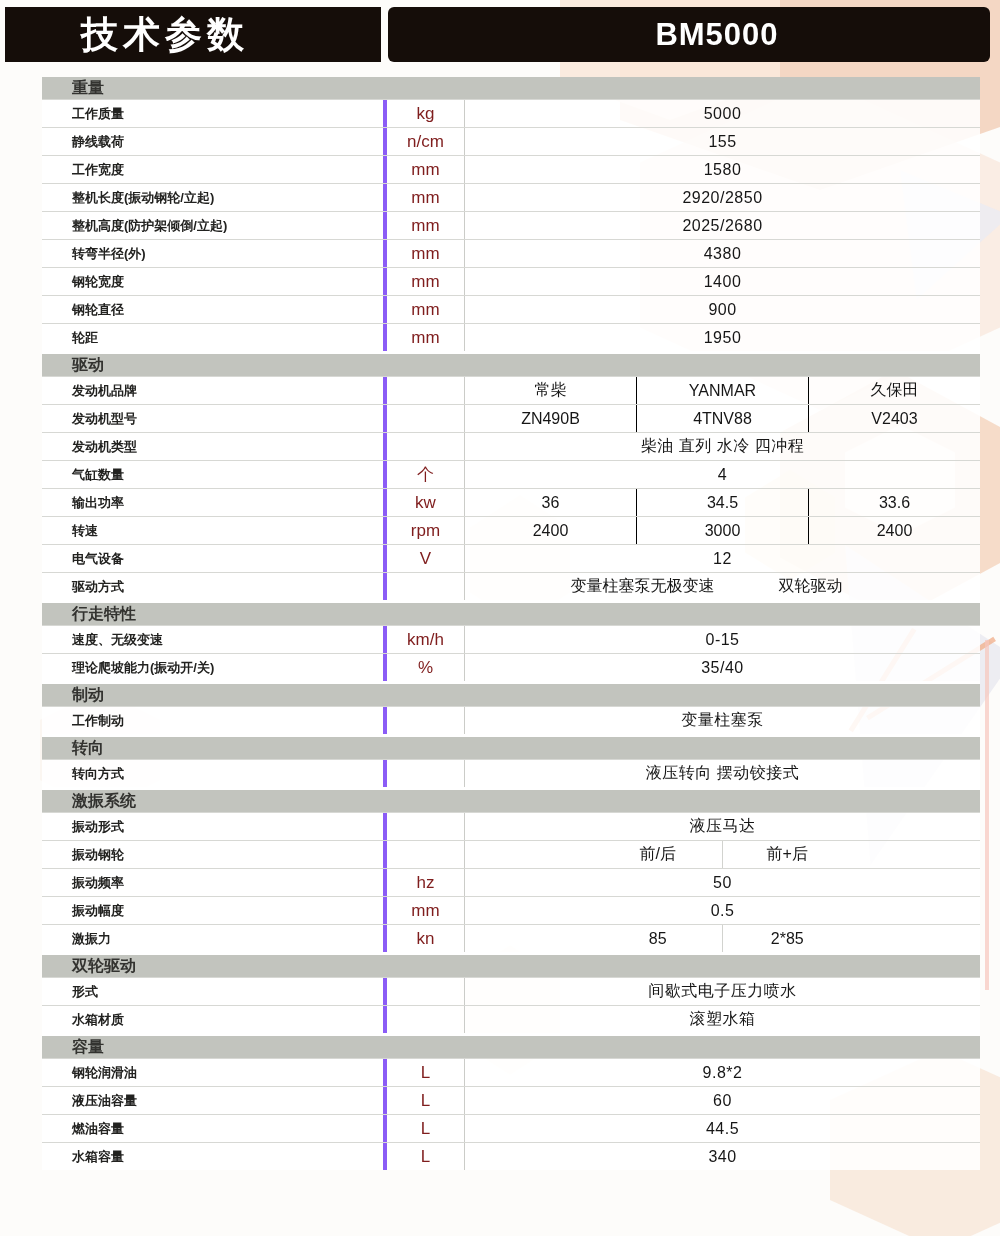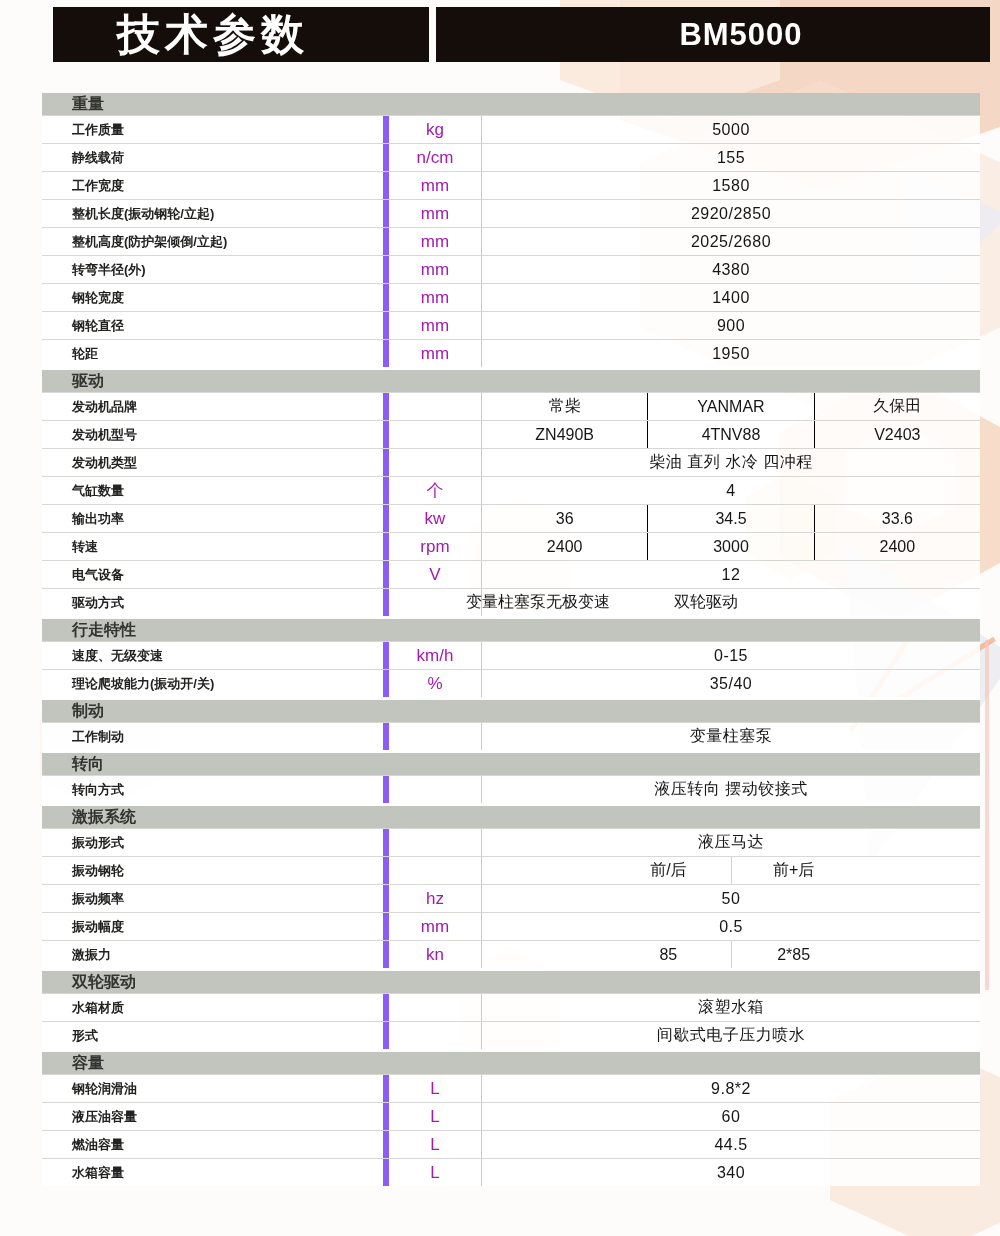--- a/index.html
+++ b/index.html
@@ -24,44 +24,44 @@
   .l1{left:856px;top:676px;width:150px;height:5px;transform:rotate(-32deg);}
   .l2{left:880px;top:620px;width:5px;height:120px;transform:rotate(32deg);}
   .l3{left:985px;top:640px;width:4px;height:350px;background:#f6c6bc;opacity:.7;}
   .o1{left:470px;top:495px;width:100px;height:130px;border:none;background:#f6ecd2;opacity:.35;}
   .o2{left:460px;top:945px;width:100px;height:130px;border:none;background:#f7eed8;opacity:.35;}
 
   
   .header{position:absolute;top:7px;left:5px;width:985px;height:55px;display:flex;gap:7px;}
   .hbox{background:#150d09;color:#ffffff;display:flex;align-items:center;justify-content:center;
         font-weight:bold;}
-  .hbox.left{width:376px;font-size:43px;letter-spacing:5px;margin-left:48px;}
+  .hbox.left{width:376px;font-size:37px;letter-spacing:5px;}
   .hbox.left span{transform:translateX(-28px);}
-  .hbox.right{flex:1;font-size:31px;letter-spacing:1px;}
+  .hbox.right{flex:1;font-size:31px;letter-spacing:1px;border-radius:6px;}
   .hbox.right span{transform:translateX(28px);}
 
   
-  .table{position:absolute;left:42px;top:93px;width:938px;}
+  .table{position:absolute;left:42px;top:77px;width:938px;}
   .sec-bar{height:22px;background:#c2c4be;display:flex;align-items:center;padding-left:30px;
            font-weight:bold;font-size:16px;color:#333330;border-top:3px solid #ffffff;box-sizing:content-box;}
   .sec-bar:first-child{border-top:none;}
   .row{height:28px;display:flex;background:rgba(255,255,255,0.88);
        border-top:1px solid #d7d8d4;box-sizing:border-box;}
   .cell-label{width:341px;padding-left:30px;display:flex;align-items:center;
               font-size:13px;font-weight:600;color:#222220;box-sizing:border-box;white-space:nowrap;}
-  .cell-unit{width:99px;border-left:6px solid #8b5cf6;border-right:1px solid #cbccc8;
-             display:flex;align-items:center;justify-content:center;font-size:17px;color:#a21caf;
+  .cell-unit{width:82px;border-left:4px solid #8b5cf6;border-right:1px solid #cbccc8;
+             display:flex;align-items:center;justify-content:center;font-size:17px;color:#7f1d1d;
              box-sizing:border-box;}
   .cell-value{flex:1;display:flex;align-items:stretch;font-size:16px;color:#161616;}
   .full{flex:1;display:flex;align-items:center;justify-content:center;letter-spacing:.5px;}
   .third{flex:1;display:flex;align-items:center;justify-content:center;}
   .third + .third{border-left:1px solid #000000;}
   .q{flex:1;display:flex;align-items:center;justify-content:center;}
   .q.divl{border-left:1px solid #d2d3cf;}
-  .pairwrap{flex:1;display:flex;align-items:center;gap:64px;
+  .pairwrap{flex:1;display:flex;align-items:center;justify-content:center;gap:64px;
             transform:translateX(-16px);}
 </style>
 </head>
 <body>
 
 <div class="page">
 
   <div class="bg">
     <div class="hex h1"></div>
     <div class="hex h2"></div>
@@ -290,31 +290,31 @@
         <div class="cell-unit">kn</div>
         <div class="cell-value">
           <div class="q"></div>
           <div class="q">85</div>
           <div class="q divl">2*85</div>
           <div class="q"></div>
         </div>
       </div>
       <div class="sec-bar">双轮驱动</div>
       <div class="row">
+        <div class="cell-label">形式</div>
+        <div class="cell-unit"></div>
+        <div class="cell-value">
+          <div class="full">间歇式电子压力喷水</div>
+        </div>
+      </div>
+      <div class="row">
         <div class="cell-label">水箱材质</div>
         <div class="cell-unit"></div>
         <div class="cell-value">
           <div class="full">滚塑水箱</div>
-        </div>
-      </div>
-      <div class="row">
-        <div class="cell-label">形式</div>
-        <div class="cell-unit"></div>
-        <div class="cell-value">
-          <div class="full">间歇式电子压力喷水</div>
         </div>
       </div>
       <div class="sec-bar">容量</div>
       <div class="row">
         <div class="cell-label">钢轮润滑油</div>
         <div class="cell-unit">L</div>
         <div class="cell-value">
           <div class="full">9.8*2</div>
         </div>
       </div>

